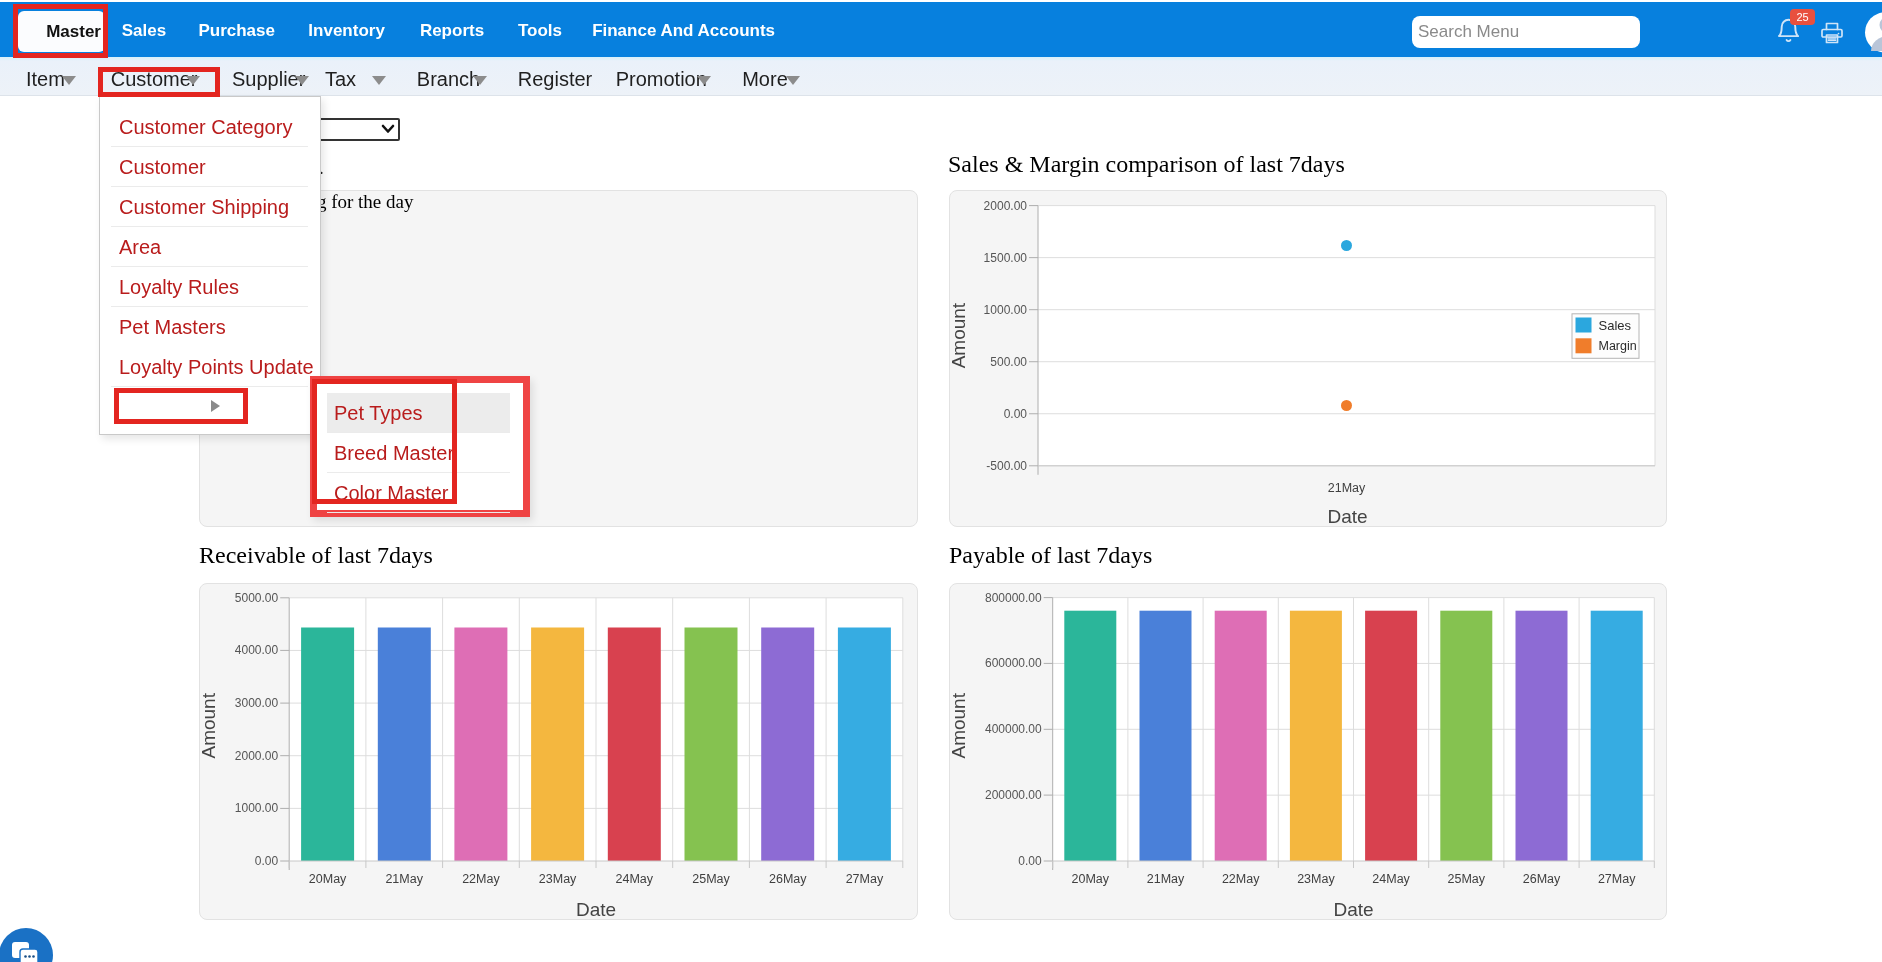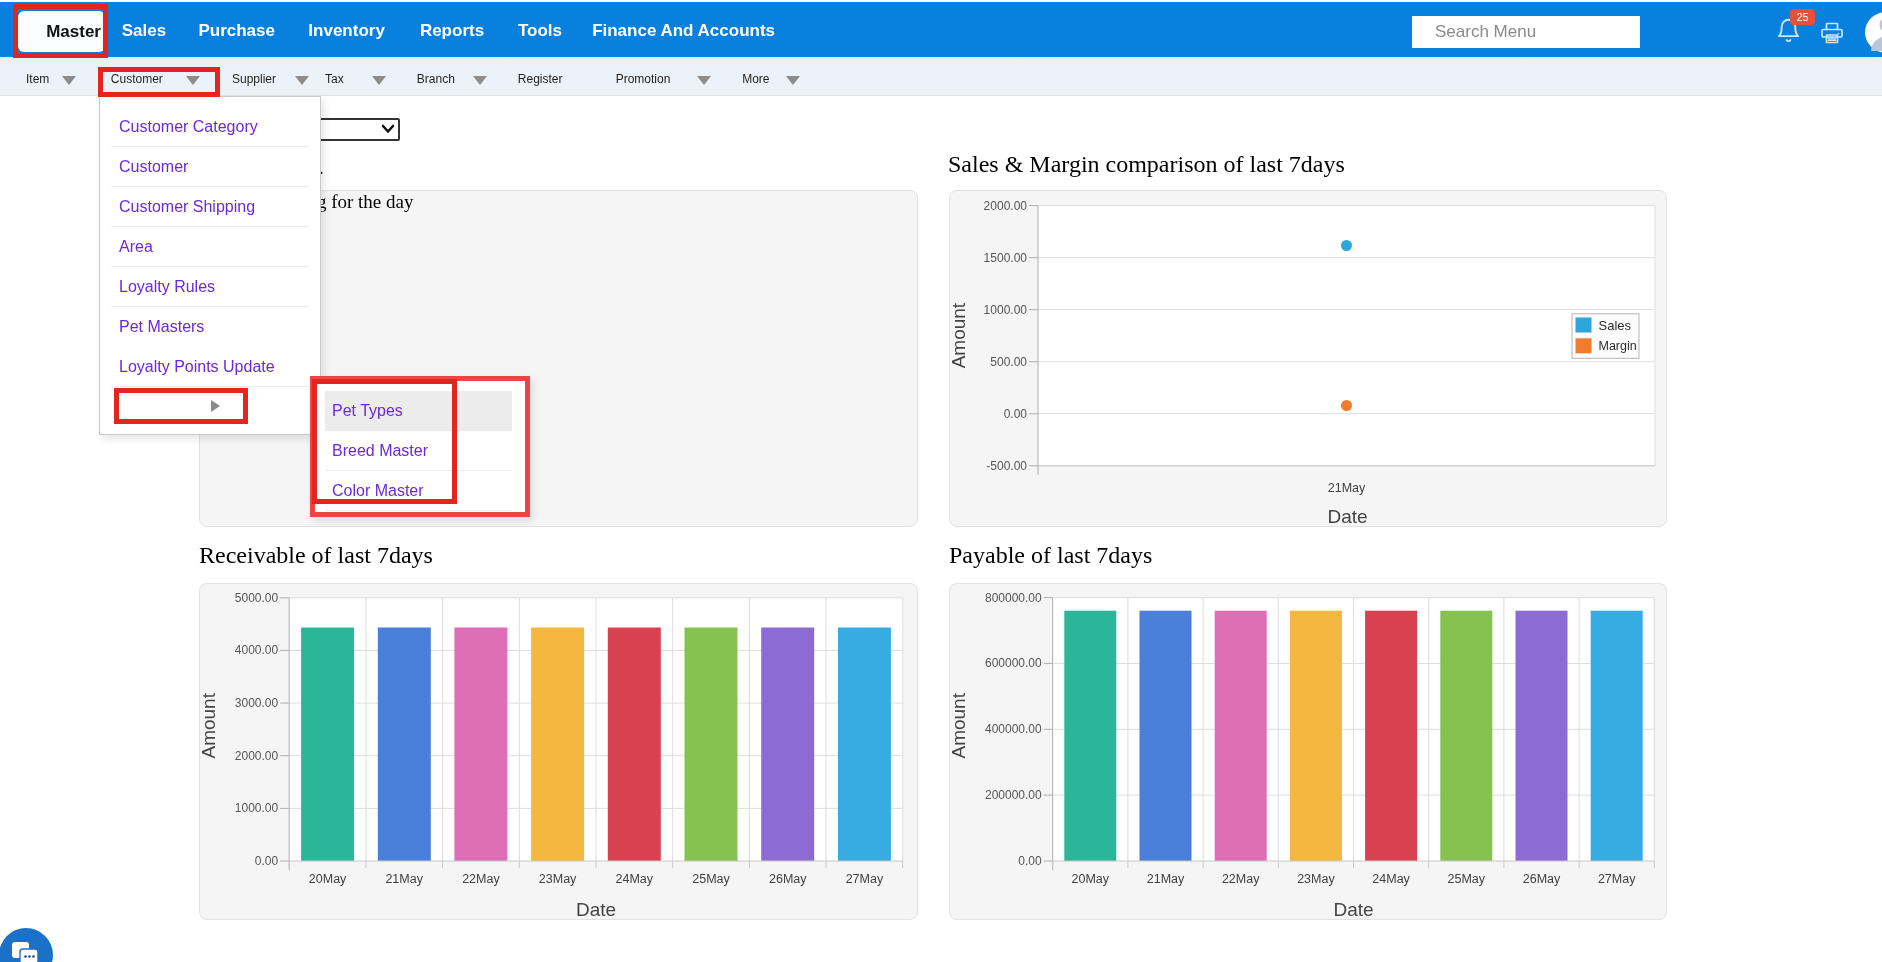--- a/index.html
+++ b/index.html
@@ -1,33 +1,33 @@
 <!DOCTYPE html>
 <html><head><meta charset="utf-8"><title>d</title><style>
 html,body{margin:0;padding:0}
 #page{position:relative;width:1882px;height:962px;background:#ffffff;overflow:hidden;font-family:"Liberation Sans",sans-serif}
 .abs{position:absolute}
 .navlink{position:absolute;top:3px;height:55px;line-height:55px;color:#fff;font-weight:bold;font-size:17px}
-.mitem{position:absolute;top:61px;height:37px;line-height:37px;color:#1f1f1f;font-size:12px}
+.mitem{position:absolute;top:61px;height:37px;line-height:37px;color:#1f1f1f;font-size:20px}
 .tri{position:absolute;top:76px;width:0;height:0;border-left:7px solid transparent;border-right:7px solid transparent;border-top:9px solid #8c8c8c}
-.ddrow{position:relative;height:40px;line-height:40px;font-size:16px;color:#6d28d9;padding-left:19px;}
+.ddrow{position:relative;height:40px;line-height:40px;font-size:20px;color:#b91c1c;padding-left:19px;}
 .sep{position:absolute;left:11px;right:12px;bottom:0;height:1px;background:#ebebeb}
 .serif{font-family:"Liberation Serif",serif}
 </style></head><body>
 <div id="page">
 <div class="abs" style="left:0;top:2px;width:1882px;height:55px;background:#0780de"></div>
 <div class="abs" style="left:18px;top:11px;width:87px;height:41px;background:#fbfcfe;border-radius:6px"></div>
 <div class="abs" style="left:18px;top:11px;width:83px;height:41px;line-height:41px;text-align:right;color:#111;font-weight:bold;font-size:17px">Master</div>
 <div class="navlink" style="left:144px;transform:translateX(-50%)">Sales</div>
 <div class="navlink" style="left:236.7px;transform:translateX(-50%)">Purchase</div>
 <div class="navlink" style="left:346.6px;transform:translateX(-50%)">Inventory</div>
 <div class="navlink" style="left:452px;transform:translateX(-50%)">Reports</div>
 <div class="navlink" style="left:540px;transform:translateX(-50%)">Tools</div>
 <div class="navlink" style="left:683.6px;transform:translateX(-50%)">Finance And Accounts</div>
-<div class="abs" style="left:1412px;top:16px;width:228px;height:32px;background:#fff;border-radius:0;line-height:32px;color:#8a8a8a;font-size:17px;padding-left:23px;box-sizing:border-box">Search Menu</div>
+<div class="abs" style="left:1412px;top:16px;width:228px;height:32px;background:#fff;border-radius:8px;line-height:32px;color:#8a8a8a;font-size:17px;padding-left:6px;box-sizing:border-box">Search Menu</div>
 <svg class="abs" style="left:1775px;top:17px" width="27" height="27" viewBox="0 0 24 24" fill="none" stroke="#cfe4f7" stroke-width="1.7" stroke-linecap="round" stroke-linejoin="round" xmlns="http://www.w3.org/2000/svg">
 <path d="M18 8.5a6 6 0 0 0-12 0c0 7-2.5 8.5-2.5 8.5h17S18 15.5 18 8.5"></path>
 <path d="M13.7 20.5a2 2 0 0 1-3.4 0"></path>
 </svg>
 <div class="abs" style="left:1790px;top:9px;width:25px;height:16px;background:#e8503e;border-radius:4px;color:#fff;font-size:11px;text-align:center;line-height:16px">25</div>
 <svg class="abs" style="left:1820px;top:22px" width="24" height="22" viewBox="0 0 24 22" fill="none" stroke="#cfe4f7" stroke-width="1.7" stroke-linecap="round" stroke-linejoin="round" xmlns="http://www.w3.org/2000/svg">
 <path d="M6.5 7.5 V1.5 h11 v6"></path>
 <rect x="2" y="7.5" width="20" height="7.5" rx="1.2"></rect>
 <path d="M18.5 11.5 h0.01"></path>
 <rect x="6.5" y="13" width="11" height="7.5"></rect>
@@ -215,21 +215,21 @@
 <div class="abs" style="left:99px;top:96px;width:222px;height:339px;background:#fff;border:1px solid #c9c9c9;box-sizing:border-box;box-shadow:3px 4px 8px rgba(0,0,0,0.10);padding-top:10px">
 <div class="ddrow">Customer Category<div class="sep"></div></div>
 <div class="ddrow">Customer<div class="sep"></div></div>
 <div class="ddrow">Customer Shipping<div class="sep"></div></div>
 <div class="ddrow">Area<div class="sep"></div></div>
 <div class="ddrow">Loyalty Rules<div class="sep"></div></div>
 <div class="ddrow">Pet Masters</div>
 <div class="ddrow">Loyalty Points Update<div class="sep"></div></div>
 </div>
 <div class="abs" style="left:211px;top:400px;width:0;height:0;border-top:6.5px solid transparent;border-bottom:6.5px solid transparent;border-left:9px solid #8a8a8a"></div>
-<div class="abs" style="left:310px;top:376px;width:220px;height:141px;background:#fff;border:5px solid #ef4444;box-sizing:border-box;box-shadow:3px 4px 8px rgba(0,0,0,0.10);padding-top:10px">
+<div class="abs" style="left:310px;top:376px;width:220px;height:141px;background:#fff;border:7px solid #ef4444;box-sizing:border-box;box-shadow:3px 4px 8px rgba(0,0,0,0.10);padding-top:10px">
 <div class="ddrow" style="padding-left:0"><div style="position:absolute;left:10px;right:13px;top:0;bottom:0;background:#ececec"></div><span style="position:relative;padding-left:17px">Pet Types</span><div class="sep" style="left:10px;right:13px"></div></div>
 <div class="ddrow" style="padding-left:17px">Breed Master<div class="sep" style="left:10px;right:13px"></div></div>
 <div class="ddrow" style="padding-left:17px">Color Master<div class="sep" style="left:10px;right:13px"></div></div>
 </div>
 <div class="abs" style="left:13px;top:4px;width:95px;height:54px;border:5px solid #e32520;box-sizing:border-box"></div>
 <div class="abs" style="left:98px;top:67px;width:122px;height:30px;border:5px solid #e32520;box-sizing:border-box"></div>
 <div class="abs" style="left:114px;top:388px;width:134px;height:36px;border:5px solid #e32520;box-sizing:border-box"></div>
 <div class="abs" style="left:312px;top:379px;width:145px;height:125px;border:5px solid #e32520;box-sizing:border-box"></div>
 <svg class="abs" style="left:-1px;top:928px" width="56" height="34" viewBox="0 0 56 34" xmlns="http://www.w3.org/2000/svg">
 <circle cx="27" cy="27" r="27" fill="#1a71c5"></circle>

